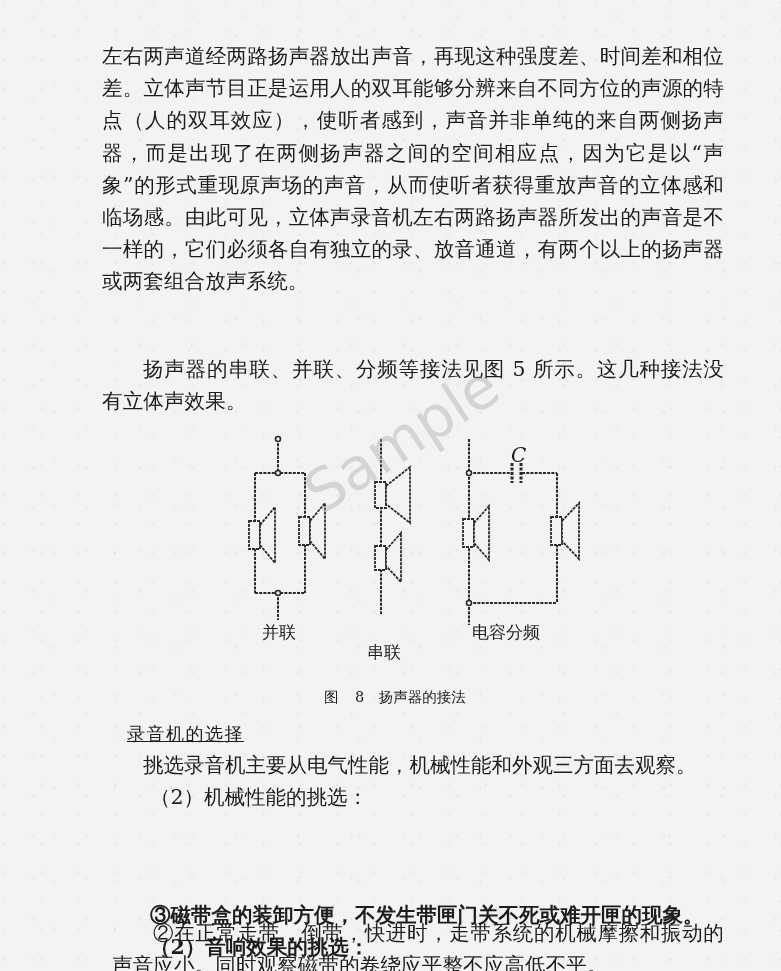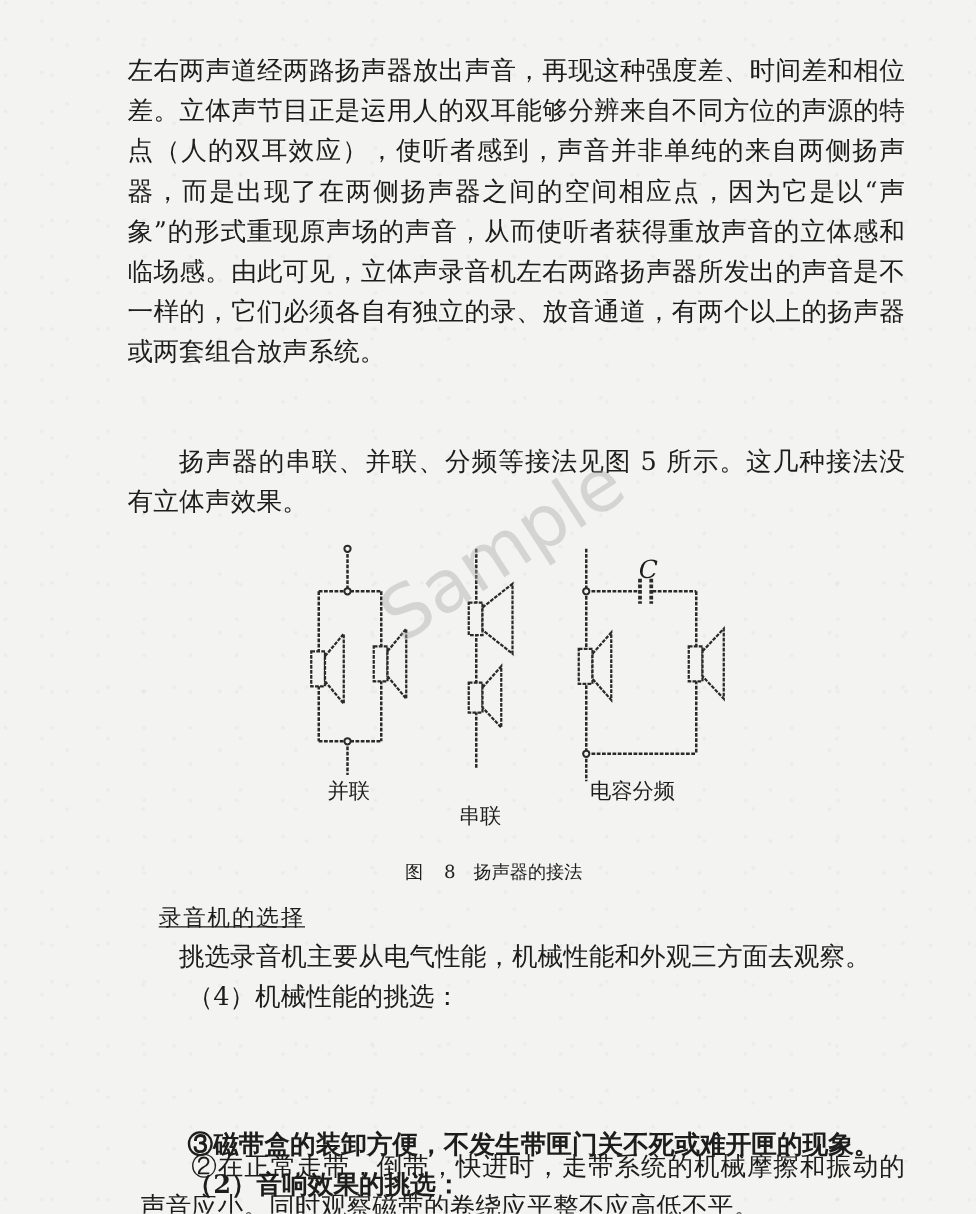--- a/index.html
+++ b/index.html
@@ -109,20 +109,20 @@
     <span class="fig-label" style="left:232px;top:196px;">电容分频</span>
   </div>
 
   <div class="watermark">Sample</div>
 
   <div class="caption">图 8　扬声器的接法</div>
 
   <div class="section-head">录音机的选择</div>
 
   <div class="line" style="left:143px;top:751px;">挑选录音机主要从电气性能，机械性能和外观三方面去观察。</div>
-  <div class="line" style="left:150px;top:783px;">（4）机械性能的挑选：</div>
+  <div class="line" style="left:150px;top:783px;">（2）机械性能的挑选：</div>
 
   <div class="para indent" style="top:879px;left:112px;width:612px;margin-top:38px;">②在正常走带，倒带，快进时，走带系统的机械摩擦和振动的声音应小。同时观察磁带的卷绕应平整不应高低不平。</div>
 
   <div class="line" style="left:150px;top:901px;font-weight:bold;">③磁带盒的装卸方便，不发生带匣门关不死或难开匣的现象。</div>
   <div class="line" style="left:150px;top:933px;font-weight:bold;">（2）音响效果的挑选：</div>
 
 </div>
 
 </body></html>

